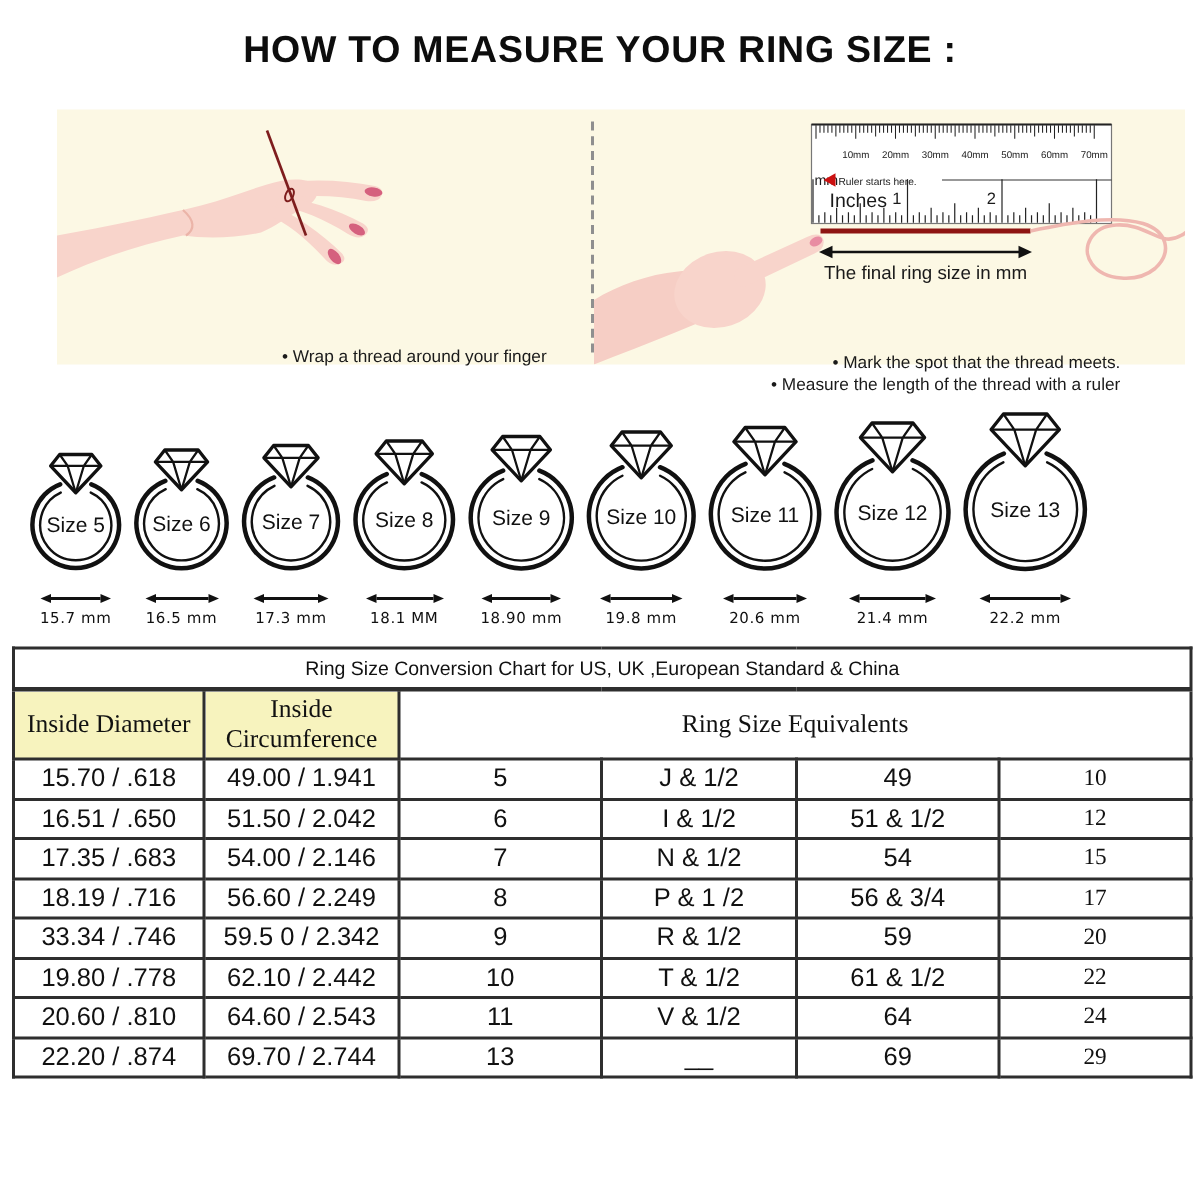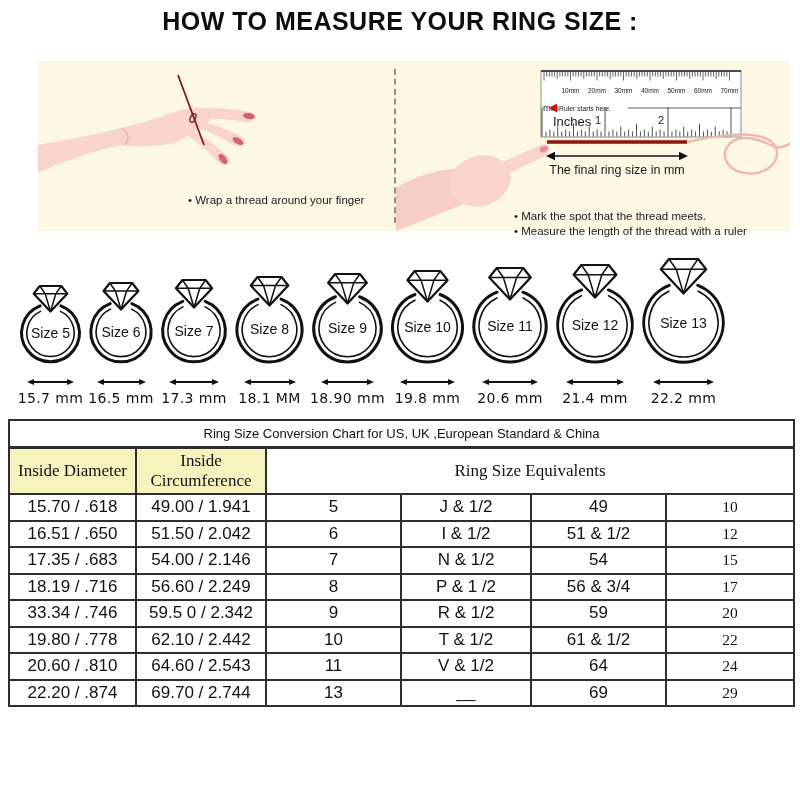--- a/index.html
+++ b/index.html
@@ -1,47 +1,47 @@
 <!DOCTYPE html>
 <html><head>
 <meta charset="utf-8">
 <style>
   html,body{margin:0;padding:0;width:800px;height:800px;overflow:hidden;background:#fff;}
   body{font-family:"Liberation Sans",sans-serif;color:#111;}
   .page{position:relative;width:800px;height:800px;}
 
   
-  .main-title{margin:4px;padding-top:3px;text-align:center;font-size:25px;font-weight:bold;
+  .main-title{margin:16px;padding-top:3px;text-align:center;font-size:25px;font-weight:bold;
               letter-spacing:.5px;color:#0d0d0d;font-family:"Liberation Sans",sans-serif;}
 
   
   .panels{position:absolute;top:57px;left:38px;width:752px;height:170px;background:#FCF8E4;}
   .panel{position:absolute;top:0;height:170px;}
   .panel-left{left:0;width:357px;}
   .panel-right{left:358px;width:394px;}
   .panel-divider{position:absolute;top:8px;left:356px;height:154px;width:0;border-left:2px dashed #8f8f8f;}
   .panel svg{display:block;}
-  .caption{position:absolute;font-size:11.5px;color:#1a1a1a;white-space:nowrap;}
+  .caption{position:absolute;font-size:11.5px;color:#1a1a1a;white-space:nowrap;margin-top:26px;}
   .caption-left{left:150px;top:133px;}
-  .caption-right{left:118px;top:148px;line-height:14.5px;}
+  .caption-right{left:118px;top:136px;line-height:14.5px;text-align:right;}
 
   svg text{font-family:"Liberation Sans",sans-serif;fill:#1a1a1a;}
 
   
   .rings{position:absolute;top:232px;left:0;width:636px;height:172px;
          display:flex;justify-content:space-between;align-items:flex-end;
          padding:0 26px 2px 16px;box-sizing:border-box;}
   .ring-item{display:flex;flex-direction:column;align-items:center;}
   .ring-item .gap1{height:10px;}
   .measure-arrow{display:flex;align-items:center;height:10px;}
   .measure-arrow .line{flex:1;height:1.6px;background:#111;}
   .ah{width:0;height:0;border-top:3.5px solid transparent;border-bottom:3.5px solid transparent;}
   .ah-l{border-right:7px solid #111;}
   .ah-r{border-left:7px solid #111;}
-  .mm-label{margin-top:3px;font-size:14px;letter-spacing:.4px;color:#111;
+  .mm-label{margin-top:3px;font-size:10px;letter-spacing:.4px;color:#111;
             font-family:"DejaVu Sans",sans-serif;white-space:nowrap;}
   .ring-size-text{font-size:14px;fill:#111;}
 
   
   table.conv{border-collapse:collapse;table-layout:fixed;width:785px;
              position:absolute;top:415px;left:8px;}
   table.conv td{border:2px solid #2e2e2e;text-align:center;vertical-align:middle;
                 padding:0 2px;overflow:hidden;}
   .t-title{height:25px;background:#fff;font-size:13px;font-family:"Liberation Sans",sans-serif;
            border-bottom-width:3px !important;margin-top:16px;}

